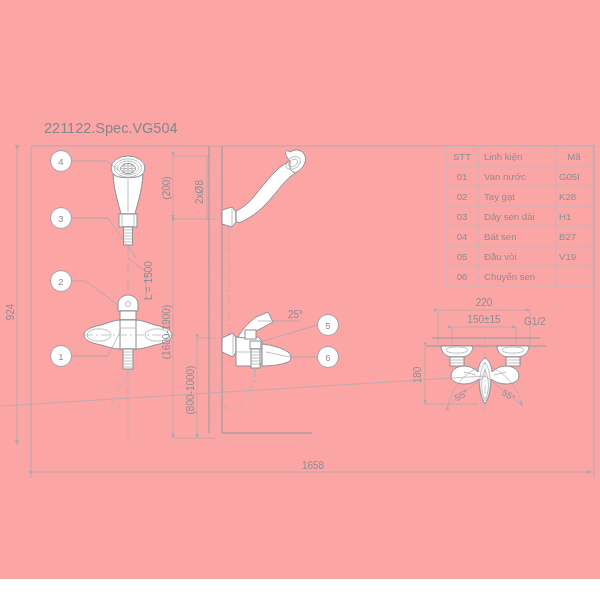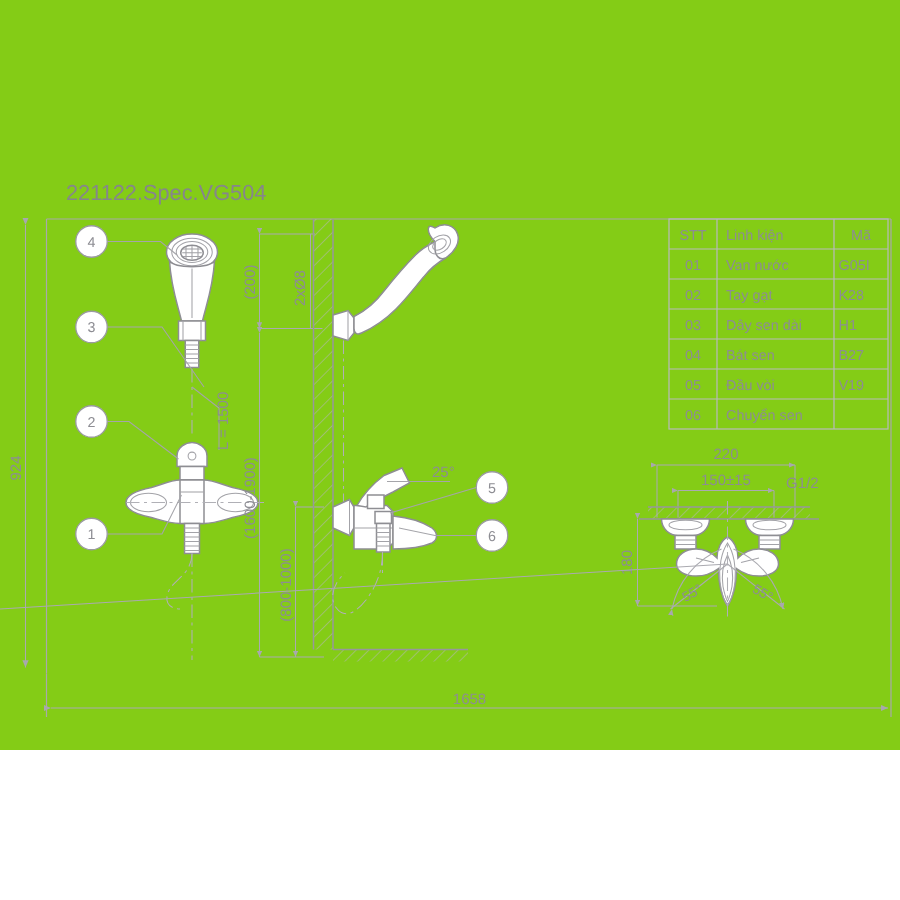--- a/index.html
+++ b/index.html
@@ -1,17 +1,17 @@
 <!DOCTYPE html>
 <html><head>
 <meta charset="utf-8">
 <style>
   html,body{margin:0;padding:0;background:#ffffff;}
   body{width:600px;height:600px;font-family:"Liberation Sans",sans-serif;overflow:hidden;}
-  #stage{position:relative;width:600px;height:500px;background:#84cc16;}
+  #stage{position:relative;width:600px;height:579px;background:#fca5a5;}
   svg#drawing{position:absolute;left:0;top:0;width:600px;height:600px;display:block;}
   .ln{stroke:#a8a8ac;stroke-width:.8;fill:none;}
   .ln2{stroke:#97979c;stroke-width:1;fill:none;}
   .part{stroke:#8e8e93;stroke-width:1;fill:#fff;}
   .partl{stroke:#a3a3a8;stroke-width:.7;fill:none;}
   .dim{stroke:#aaaab0;stroke-width:.7;fill:none;}
   .center{stroke:#b0b0b6;stroke-width:.7;fill:none;stroke-dasharray:9 3 2 3;}
   .leader{stroke:#a5a5aa;stroke-width:.7;fill:none;}
   .circ{stroke:#9a9aa0;stroke-width:.9;fill:#fff;}
   .tbl{stroke:#b9b9be;stroke-width:.8;fill:none;}

